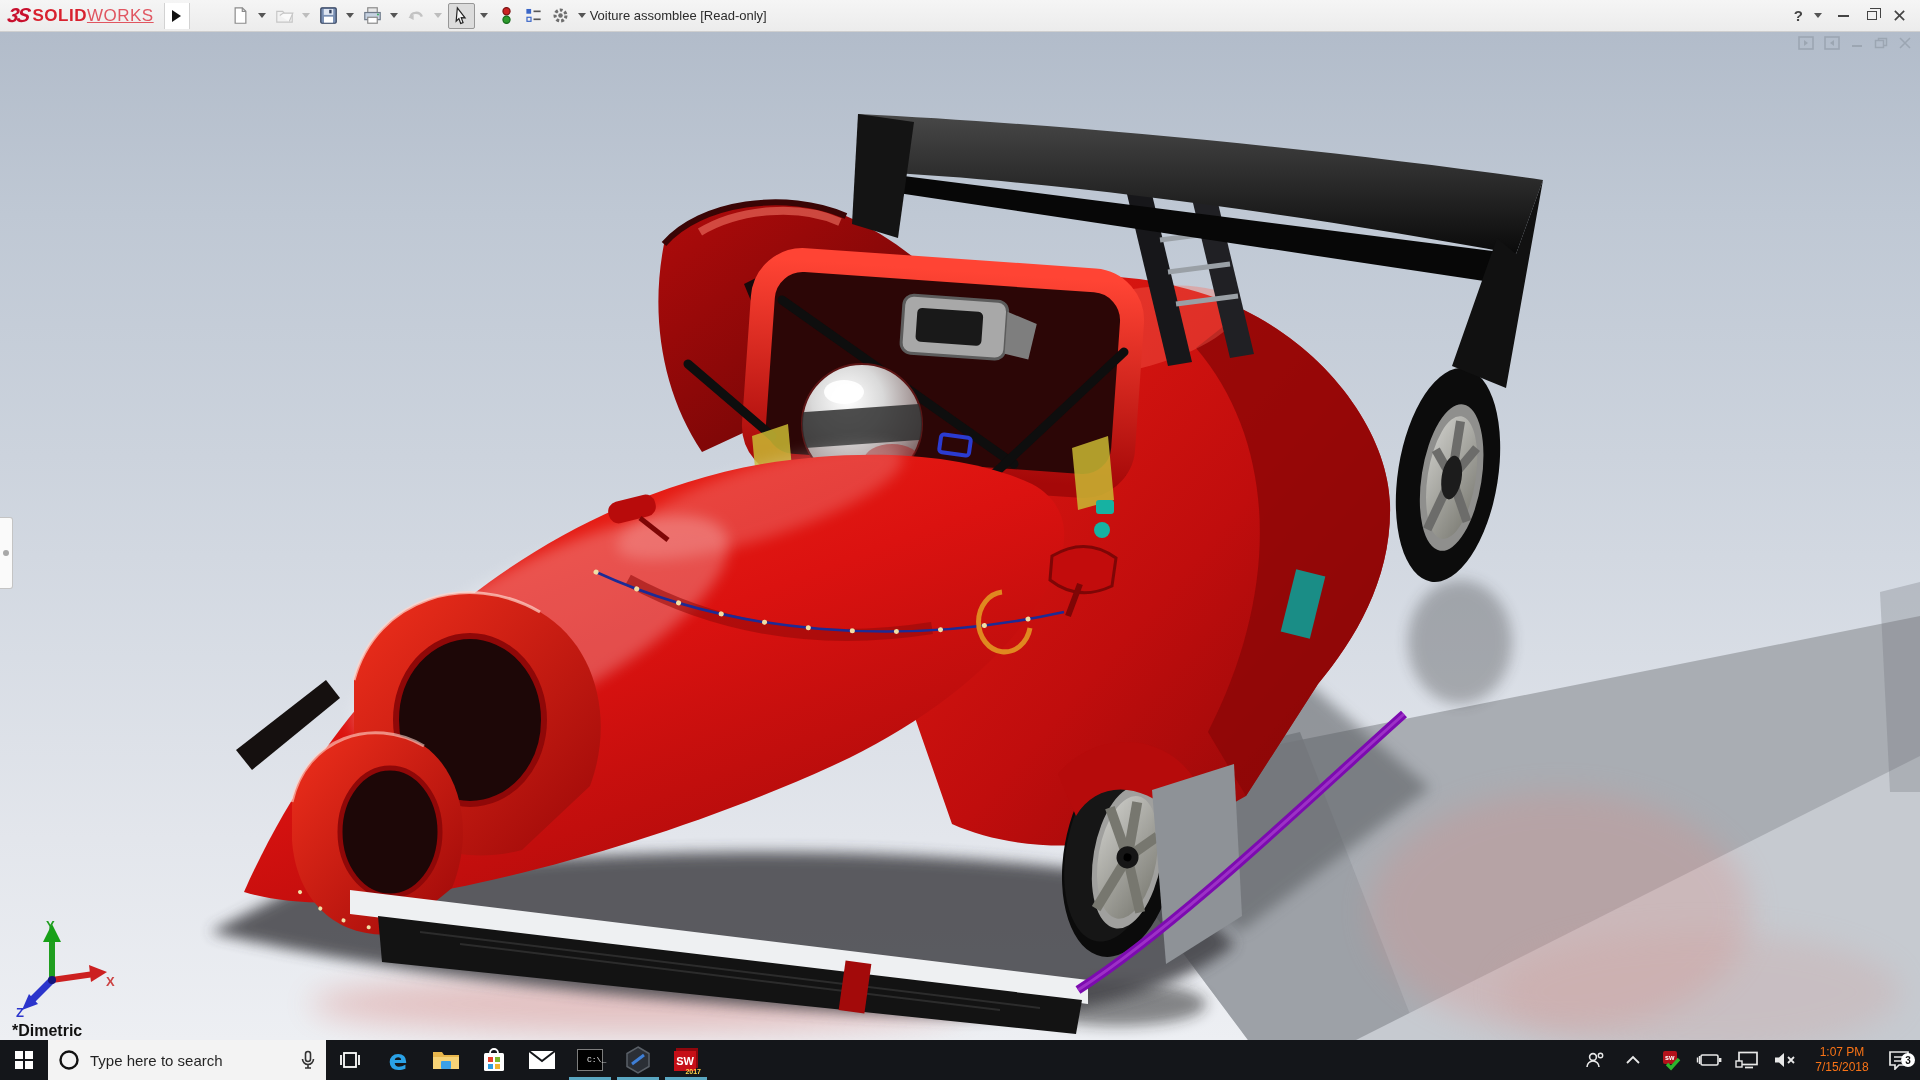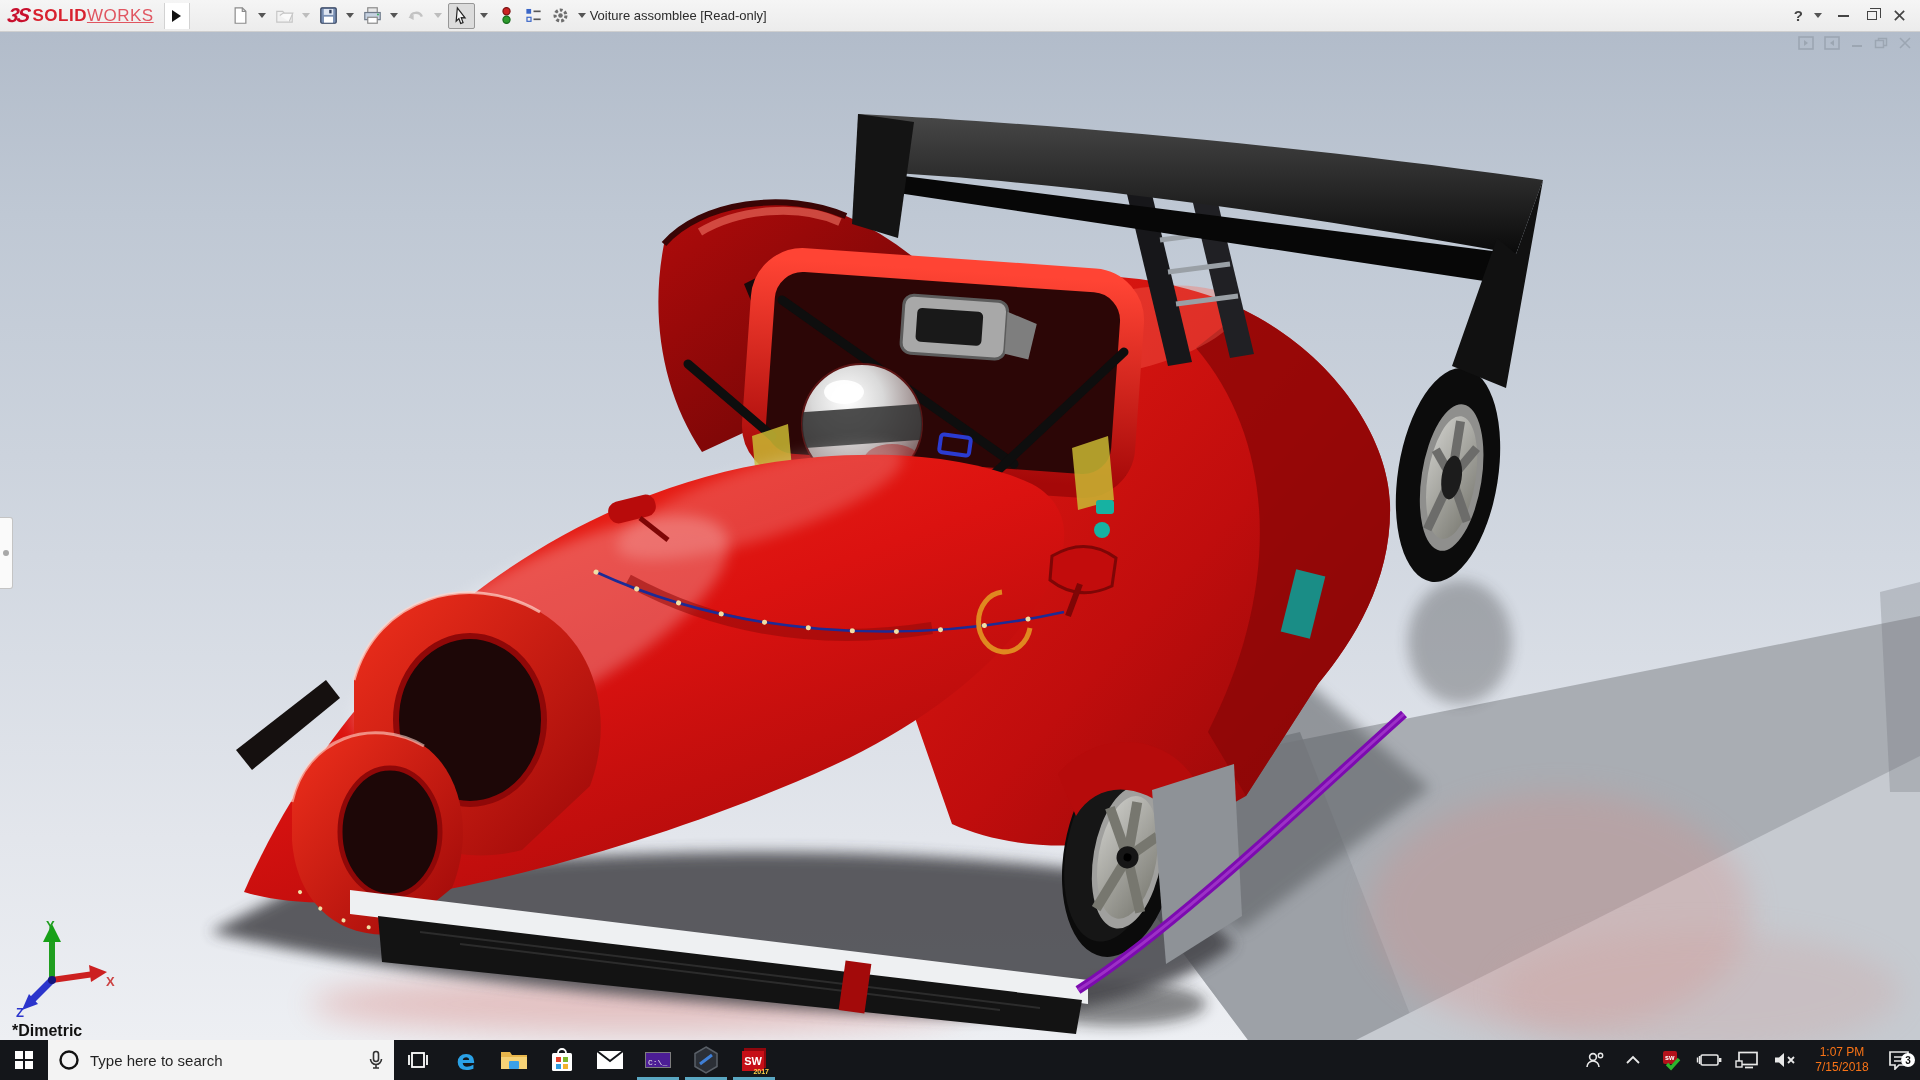--- a/index.html
+++ b/index.html
@@ -47,31 +47,31 @@
   .side-tab .dot { width:6px; height:6px; border-radius:50%; background:#a8a8a8; }
   .triad { position:absolute; left:14px; bottom:22px; }
   .orientation { position:absolute; left:12px; bottom:0px; font-size:16px; font-weight:bold; color:#111;margin-top:12px; }
 
   
   .taskbar { position:absolute; bottom:0; left:0; width:1920px; height:40px; background:#14161a;
     display:flex; align-items:stretch; }
   .tb-slot { width:48px; display:flex; align-items:center; justify-content:center; position:relative; }
   .tb-slot.run:after { content:""; position:absolute; bottom:0; left:3px; width:42px; height:3px; background:#5aa7c2; }
   .start { width:48px; }
-  .searchbox { width:346px; background:#f3f3f3; display:flex; align-items:center; padding:0 10px; gap:10px; }
+  .searchbox { width:278px; background:#f3f3f3; display:flex; align-items:center; padding:0 10px; gap:10px; }
   .searchbox input { flex:1; border:none; outline:none; background:transparent; font-size:15px; color:#222;
     font-family:"Liberation Sans", sans-serif; }
   .searchbox input::placeholder { color:#111; opacity:.92; }
   .tray { margin-left:auto; display:flex; align-items:center; gap:4px; padding-right:4px; }
   .tray .tb-slot { width:34px; }
   .clock { color:#f97316; font-size:12px; text-align:center; line-height:15px; padding:0 8px; min-width:72px; }
   .badge { position:absolute; right:1px; bottom:3px; width:14px; height:14px; border-radius:50%;
     background:#fff; color:#111; font-size:10px; font-weight:bold; display:flex; align-items:center; justify-content:center; }
-  .cmdface { width:26px; height:16px; background:#4c1d95; border:1px solid #7d7d7d; color:#e8e8e8;
-    font-family:"Liberation Mono", monospace; font-size:8px; line-height:20px; padding-left:2px; }
+  .cmdface { width:26px; height:22px; background:#000000; border:1px solid #7d7d7d; color:#e8e8e8;
+    font-family:"Liberation Mono", monospace; font-size:8px; line-height:20px; padding-left:9px; }
   .swcube { position:relative; width:26px; height:26px; }
   .swface { position:absolute; left:1px; top:4px; width:22px; height:20px; background:#c60f17;
     box-shadow:2px -3px 0 #8f070d; display:flex; align-items:center; justify-content:center;
     color:#fff; font-weight:bold; font-size:11px; }
   .swyear { position:absolute; right:-2px; bottom:-2px; color:#ffd24a; font-size:7px; font-weight:bold; }
   .edge-e { font-size:28px; font-weight:bold; color:#2aa1e6; font-family:"DejaVu Sans", sans-serif; }
 </style>
 </head>
 <body>
 

